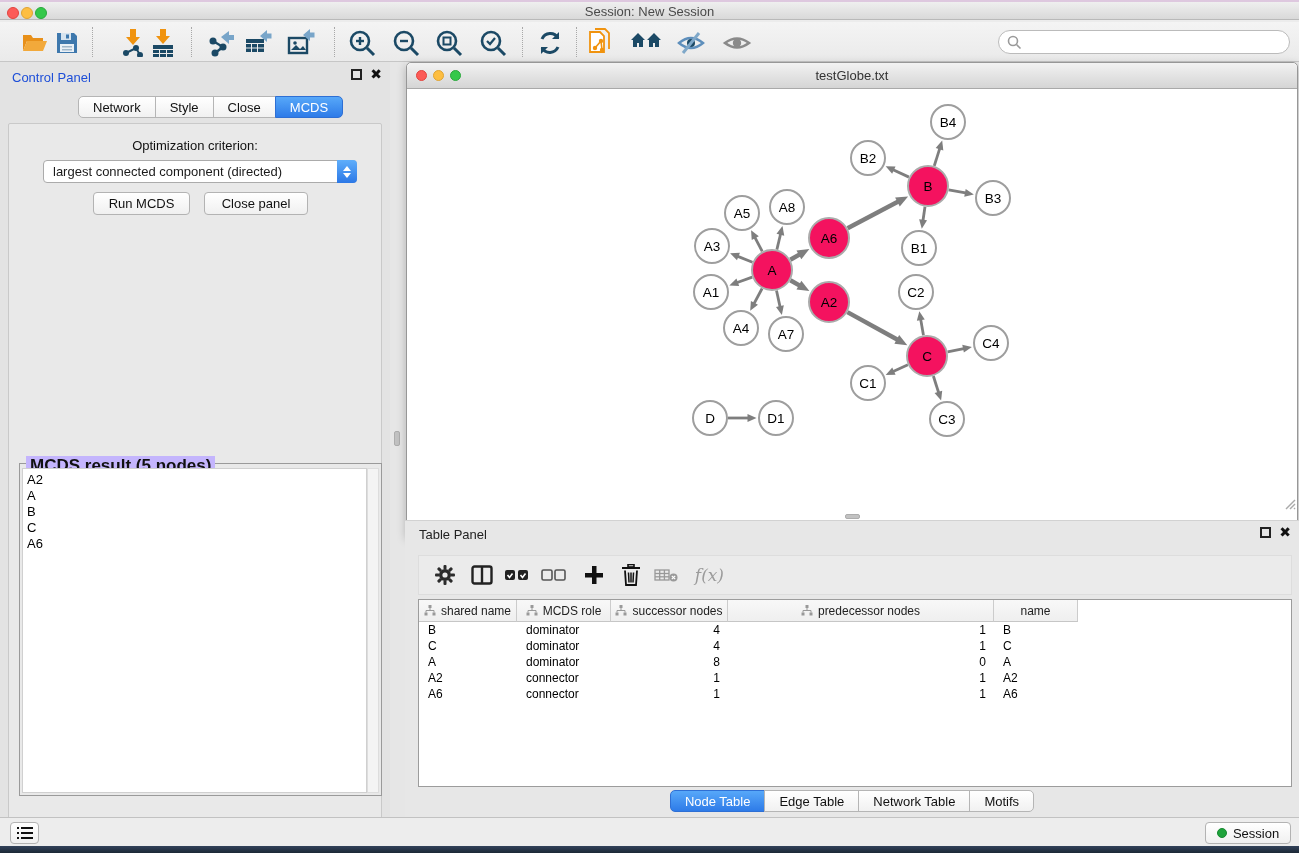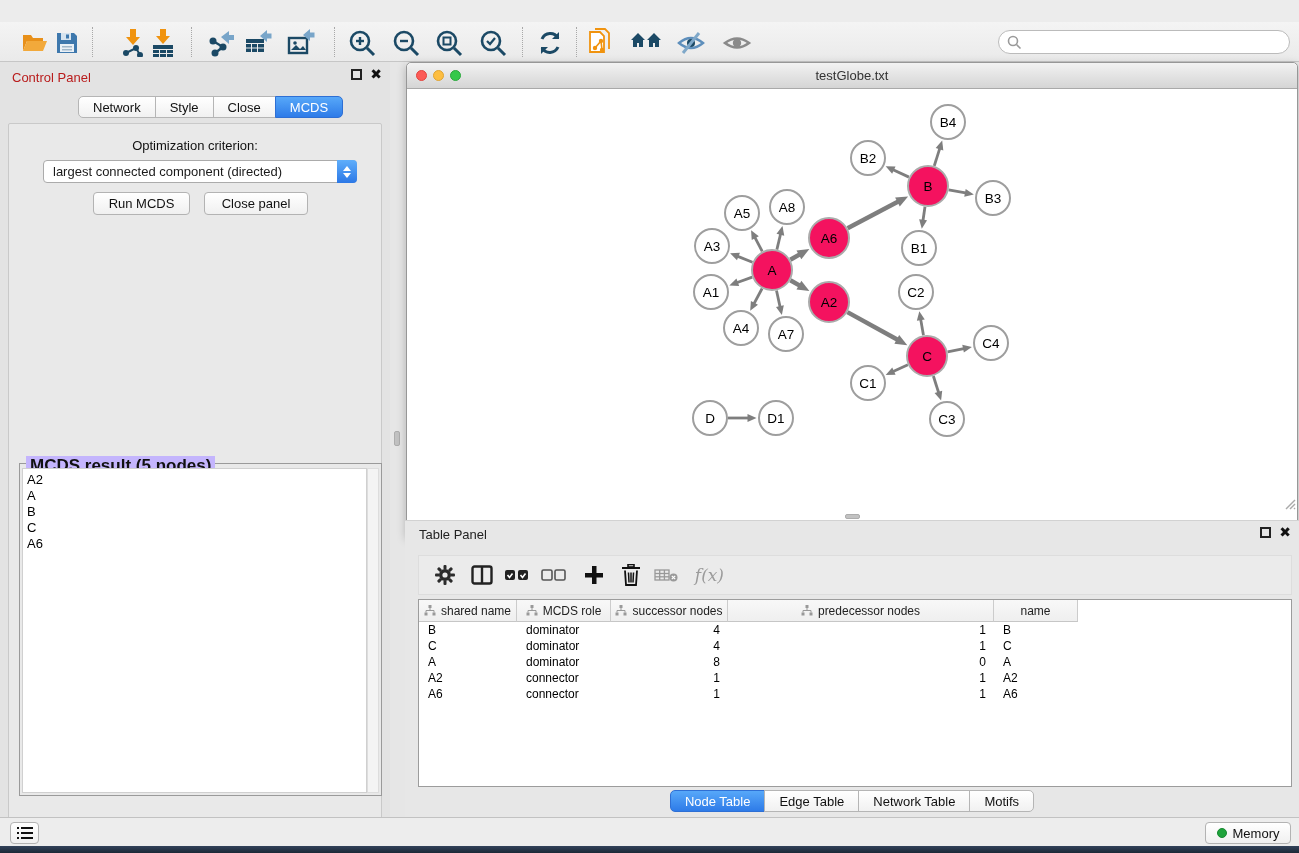--- a/index.html
+++ b/index.html
@@ -26,21 +26,21 @@
 
   
   .main { position:absolute; left:0; top:62px; width:1299px; height:755px; display:flex; }
   .control-panel { position:relative; width:390px; height:755px; background:#E3E3E3; flex:none; }
   .splitter { position:relative; width:15px; height:755px; background:#E6E6E6; flex:none; }
   .splitter .vthumb { position:absolute; left:4px; top:369px; width:6px; height:15px; background:#C2C2C2; border:1px solid #ADADAD; border-radius:2px; }
   .rightcol { position:relative; width:894px; height:755px; flex:none; }
 
   
   .cp-header { position:absolute; left:0; top:0; width:100%; height:28px; }
-  .cp-title { position:absolute; left:12px; top:8px; font-size:13px; color:#b91c1c; }
+  .cp-title { position:absolute; left:12px; top:8px; font-size:13px; color:#1d4ed8; }
   .win-btns { position:absolute; right:8px; top:7px; display:flex; gap:8px; align-items:center; }
   .float-icon { width:11px; height:11px; border:2px solid #222; background:transparent; }
   .close-icon { font-size:14px; font-weight:bold; color:#111; line-height:11px; }
 
   .cp-tabs { position:absolute; left:78px; top:34px; display:flex; }
   .seg-tab { height:22px; padding:0 14px; display:flex; align-items:center; justify-content:center;
     background:linear-gradient(#FFFFFF,#F1F1F1); border:1px solid #B5B5B5; margin-left:-1px; font-size:13px; color:#111; }
   .seg-tab:first-child { border-radius:5px 0 0 5px; margin-left:0; }
   .seg-tab:last-child { border-radius:0 5px 5px 0; }
   .seg-tab.active { background:linear-gradient(#57A8F9,#2E7BE8); border-color:#2E6FD4; color:#fff; }
@@ -108,20 +108,26 @@
   .mem-dot { width:10px; height:10px; border-radius:50%; background:#1FA33C; border:1px solid #178A30; }
   .bottomstrip { position:absolute; left:0; top:846px; width:1299px; height:7px; background:linear-gradient(#32425A,#1C2836); }
 
   svg text { font-family:"Liberation Sans","DejaVu Sans",sans-serif; }
 </style>
 </head>
 <body>
 
 <div class="app">
 
+  <div class="titlebar">
+    <div class="tl red"></div>
+    <div class="tl yel"></div>
+    <div class="tl grn"></div>
+    <div class="title">Session: New Session</div>
+  </div>
 
   <div class="toolbar">
     <div class="tbi" style="left:18px">
       <svg width="28" height="24" viewBox="0 0 28 24">
           <path d="M2 4 h8 l2 3 h10 v3 H6 L2 20 Z" fill="#E8901A"></path>
           <path d="M6 10 h20 l-4 10 H2 Z" fill="#F2A93B"></path>
         </svg>
     </div>
     <div class="tbi" style="left:50px">
       <svg width="24" height="24" viewBox="0 0 24 24">
@@ -600,17 +606,17 @@
           </g>
           <g fill="#111">
             <rect x="1" y="1" width="2" height="2"></rect>
             <rect x="1" y="6" width="2" height="2"></rect>
             <rect x="1" y="11" width="2" height="2"></rect>
           </g>
         </svg>
     </div>
     <div class="btn mem-btn">
       <span class="mem-dot"></span>
-      <span>Memory</span>
+      <span>Session</span>
     </div>
   </div>
   <div class="bottomstrip"></div>
 </div>
 
 </body></html>

